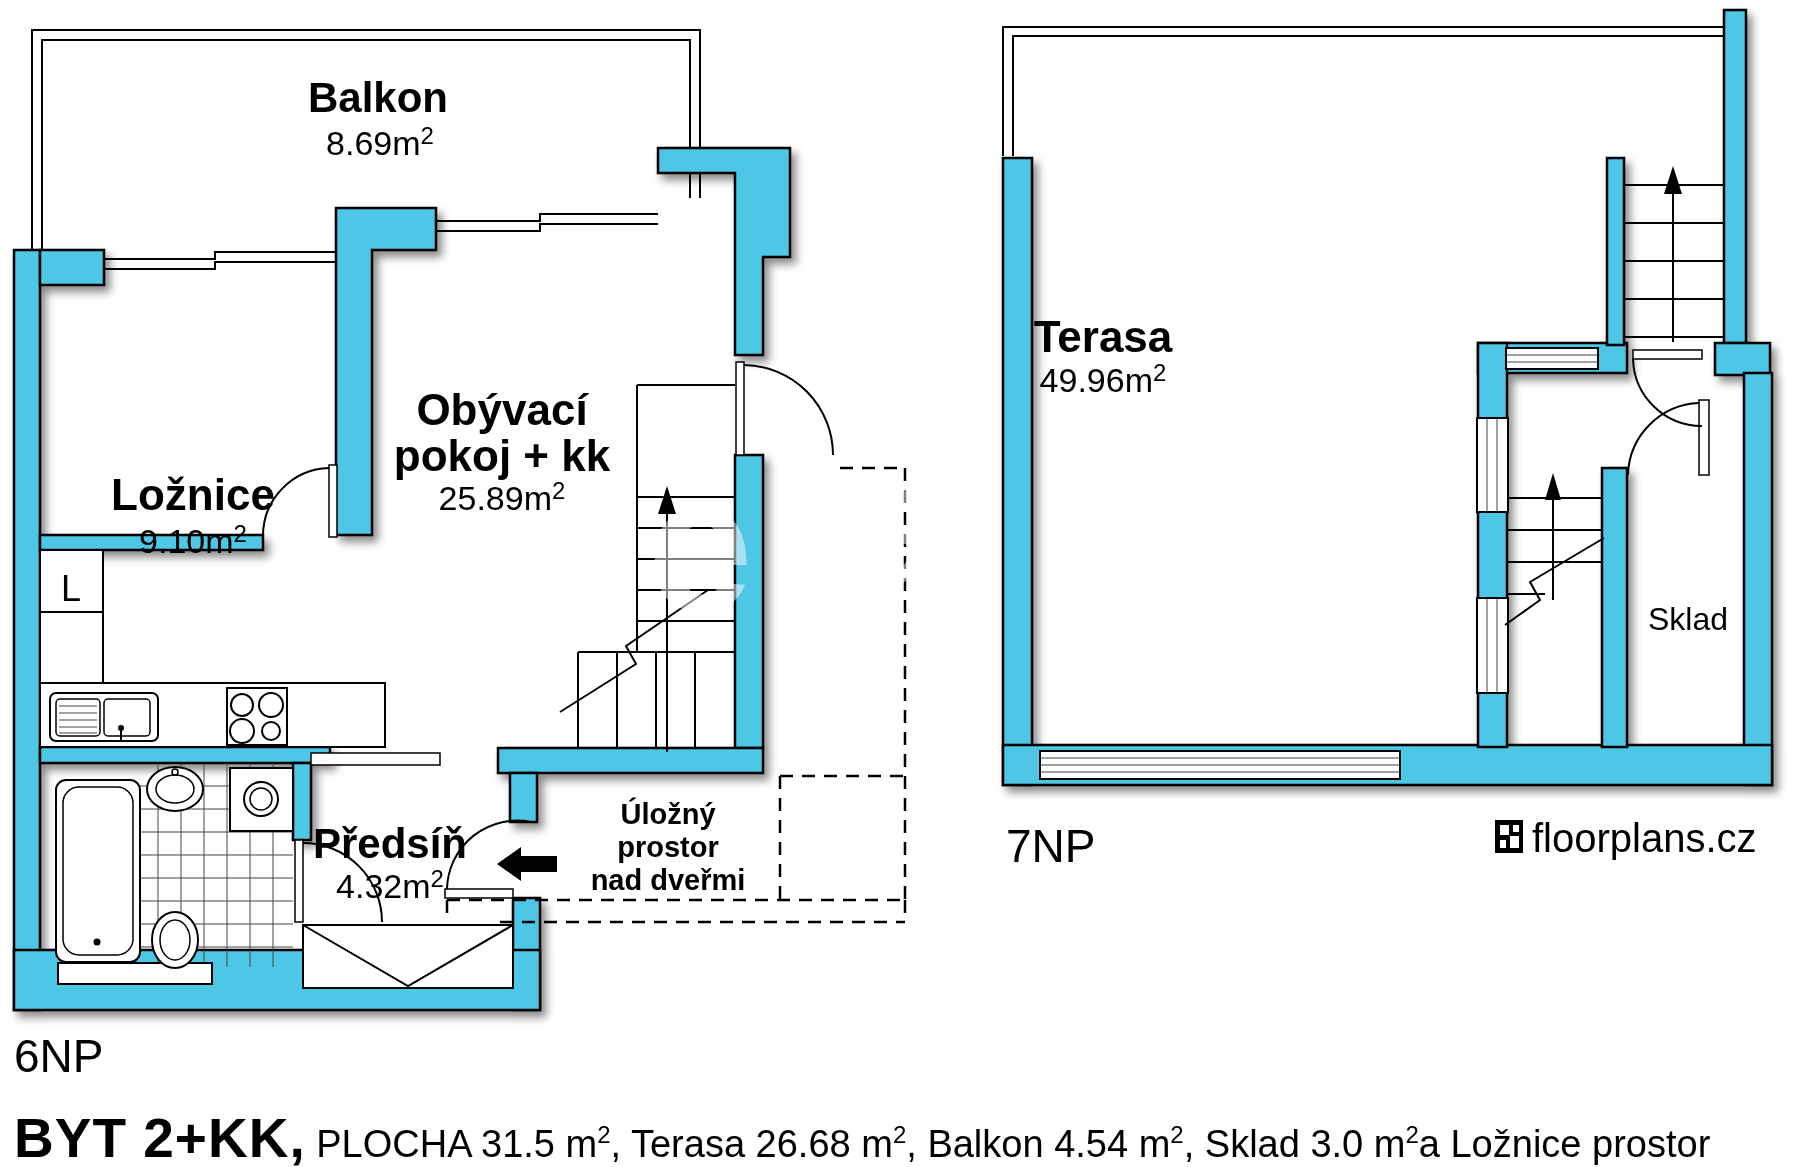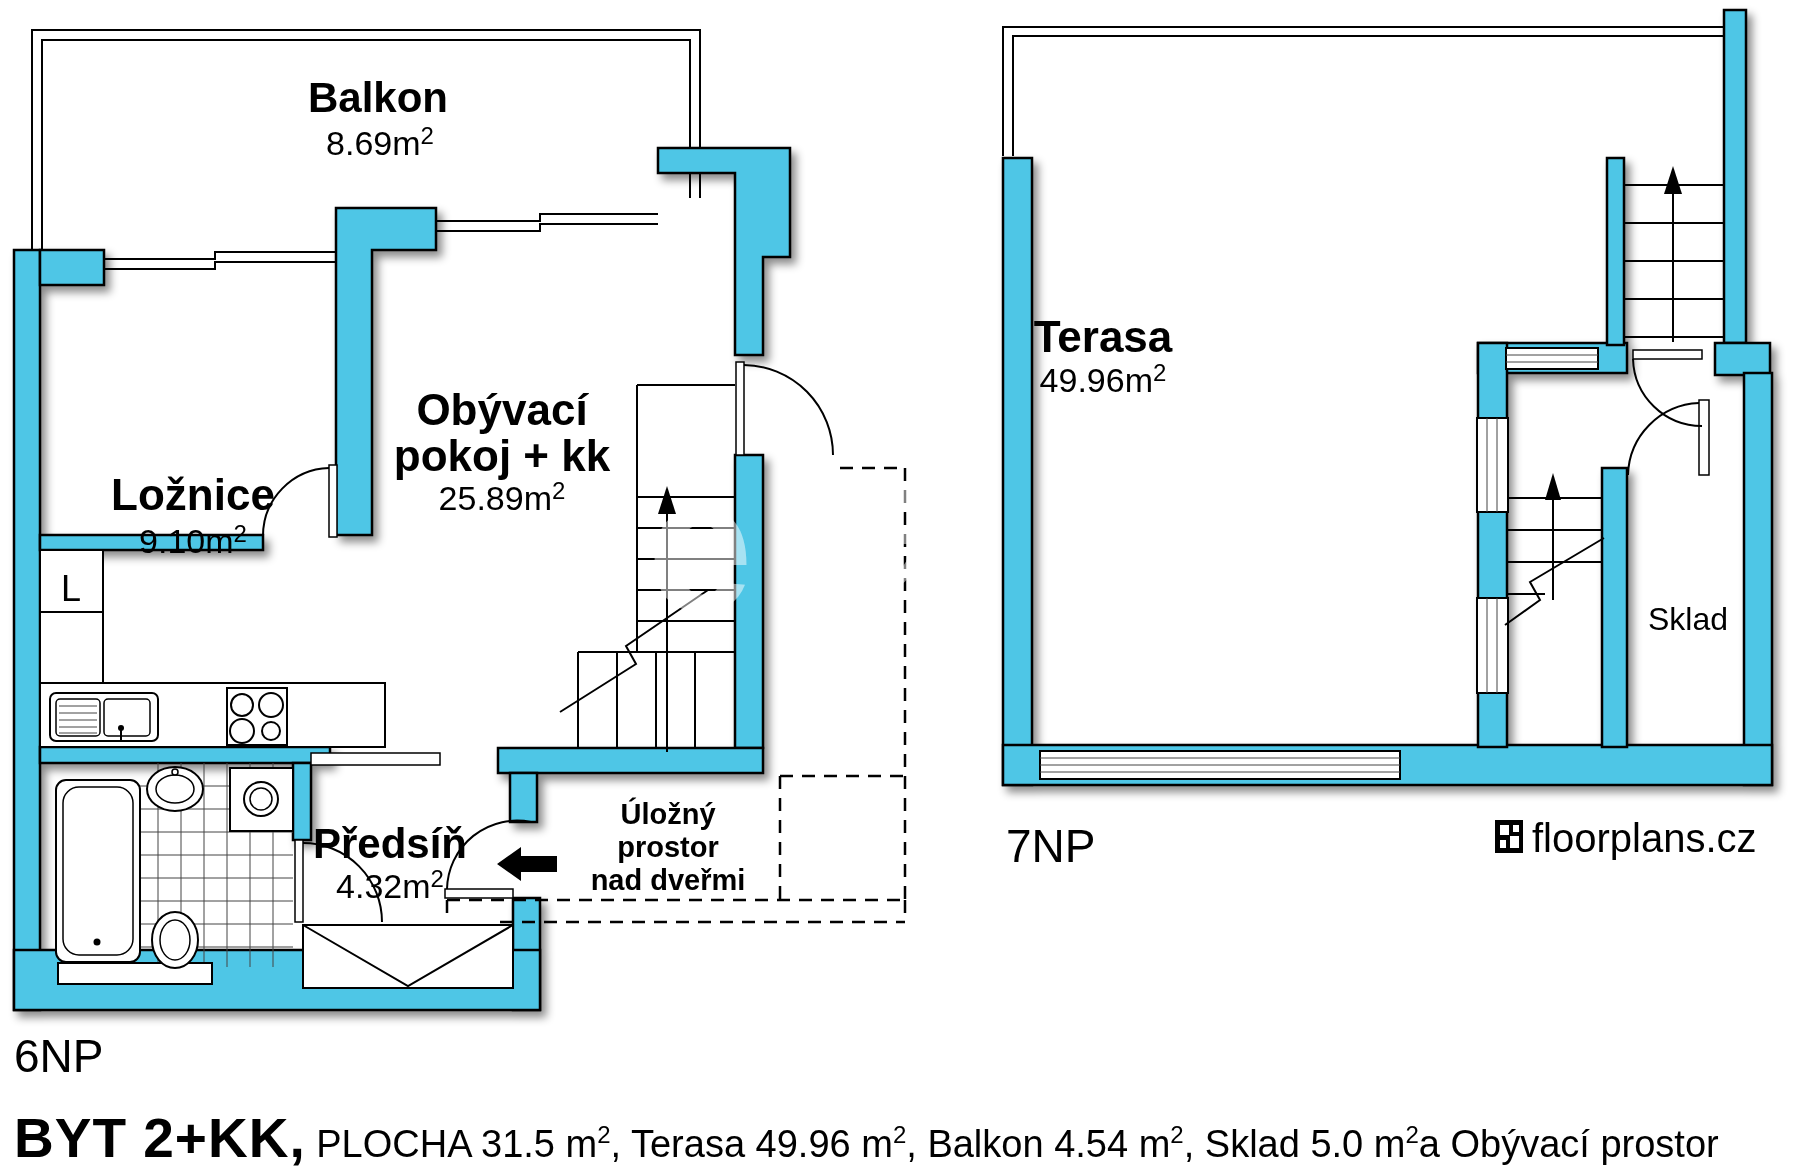--- a/index.html
+++ b/index.html
@@ -232,14 +232,14 @@
   <g>
     <rect class="blk" x="1495" y="820" width="28" height="33"></rect>
     <rect x="1500" y="825" width="9" height="10" fill="#fff"></rect>
     <rect x="1513" y="825" width="6" height="7" fill="#fff"></rect>
     <rect x="1500" y="840" width="6" height="8" fill="#fff"></rect>
     <rect x="1510" y="836" width="9" height="12" fill="#fff"></rect>
   </g>
   <text class="logo-t" x="1532" y="852">floorplans.cz</text>
 </svg>
 
-<div id="caption"><b>BYT 2+KK,</b><span> PLOCHA 31.5 m</span><sup>2</sup><span>, Terasa 49.96 m</span><sup>2</sup><span>, Balkon 4.54 m</span><sup>2</sup><span>, Sklad 5.0 m</span><sup>2</sup><span>a Obývací prostor</span></div>
+<div id="caption"><b>BYT 2+KK,</b><span> PLOCHA 31.5 m</span><sup>2</sup><span>, Terasa 26.68 m</span><sup>2</sup><span>, Balkon 4.54 m</span><sup>2</sup><span>, Sklad 3.0 m</span><sup>2</sup><span>a Ložnice prostor</span></div>
 </div>
 
 </body></html>

